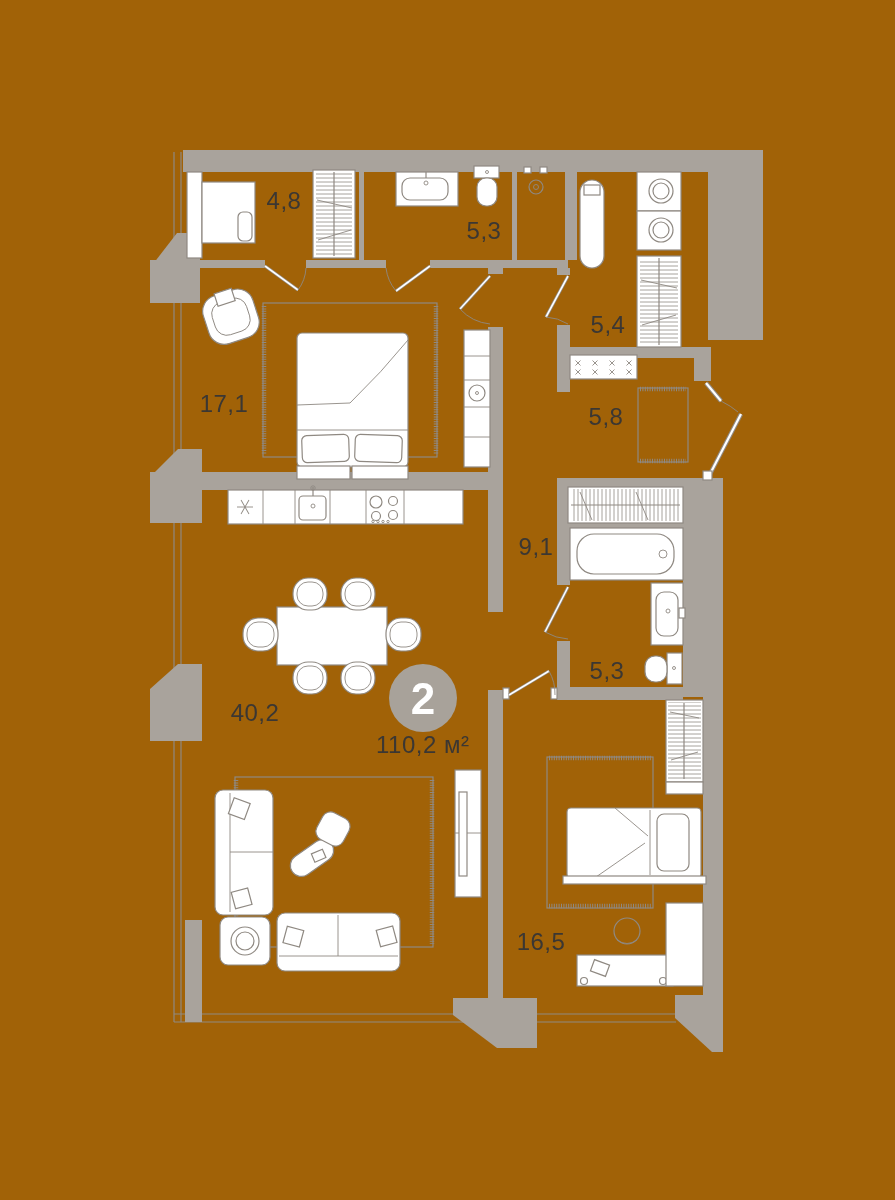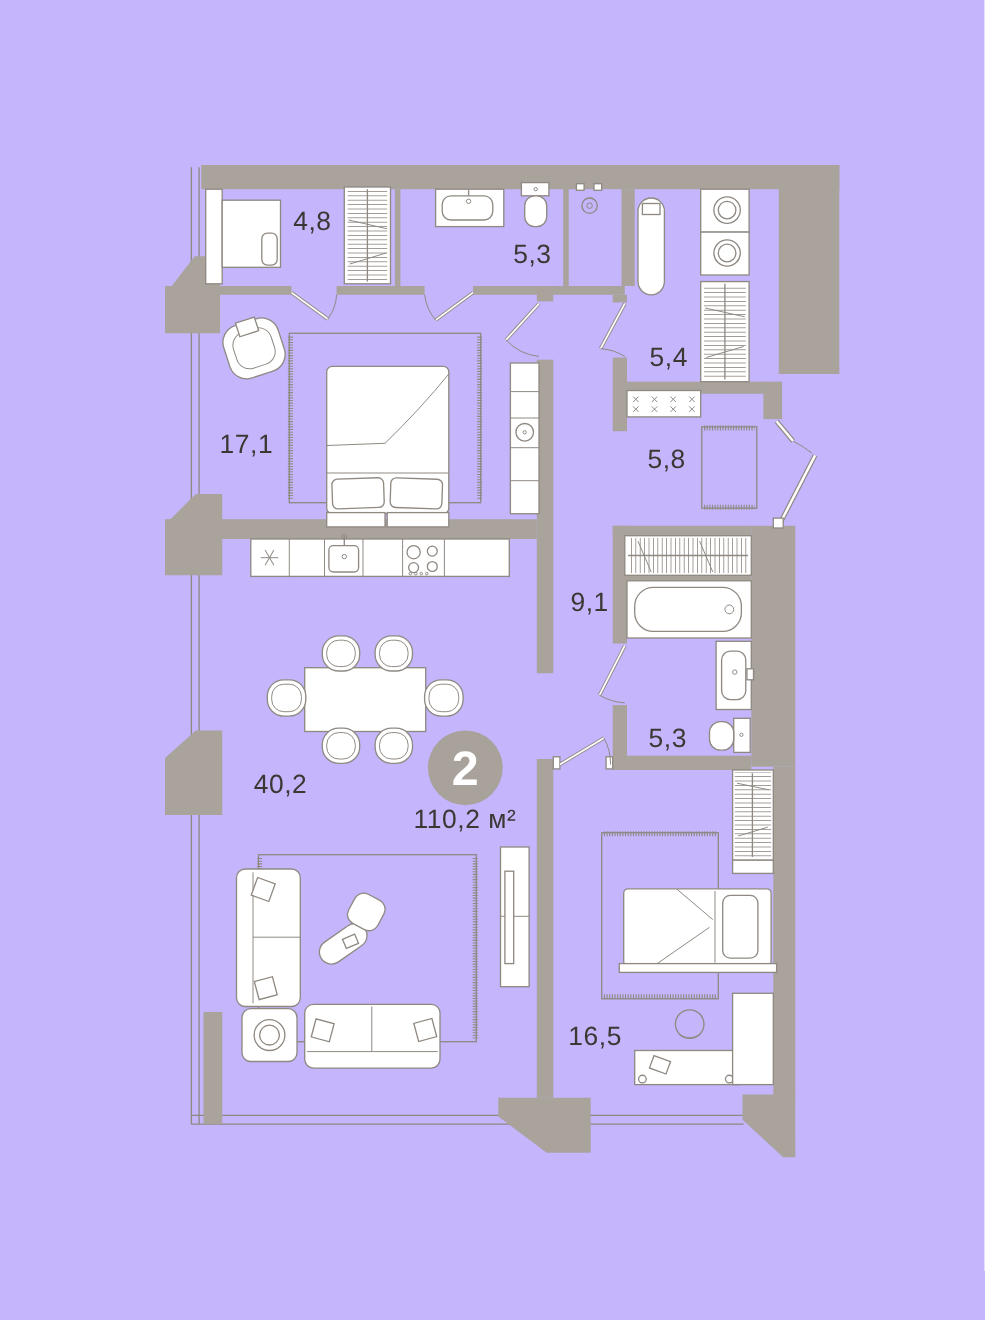--- a/index.html
+++ b/index.html
@@ -1,16 +1,16 @@
 <!DOCTYPE html>
 <html><head>
 <meta charset="utf-8">
 <style>
   html,body{margin:0;padding:0;background:#ffffff;}
-  .page{width:895px;height:1200px;position:relative;background:#c4b5fd;font-family:"Liberation Sans",sans-serif;}
+  .page{width:895px;height:1200px;position:relative;background:#a16207;font-family:"Liberation Sans",sans-serif;}
   svg{display:block;}
   .w{fill:#a9a39c;stroke:none;}
   .ln{fill:none;stroke:#8f8982;stroke-width:1.2;}
   .lt{fill:none;stroke:#8f8982;stroke-width:0.9;}
   .fw{fill:#ffffff;stroke:#8f8982;stroke-width:1.2;}
   .dash{fill:none;stroke:#8f8982;stroke-width:4.5;stroke-dasharray:1 1.4;}
   .leaf-o{fill:none;stroke:#8f8982;stroke-width:3.2;}
   .leaf-i{fill:none;stroke:#ffffff;stroke-width:1.6;}
   .eleaf-o{fill:none;stroke:#8f8982;stroke-width:4.4;}
   .eleaf-i{fill:none;stroke:#ffffff;stroke-width:2.2;}

